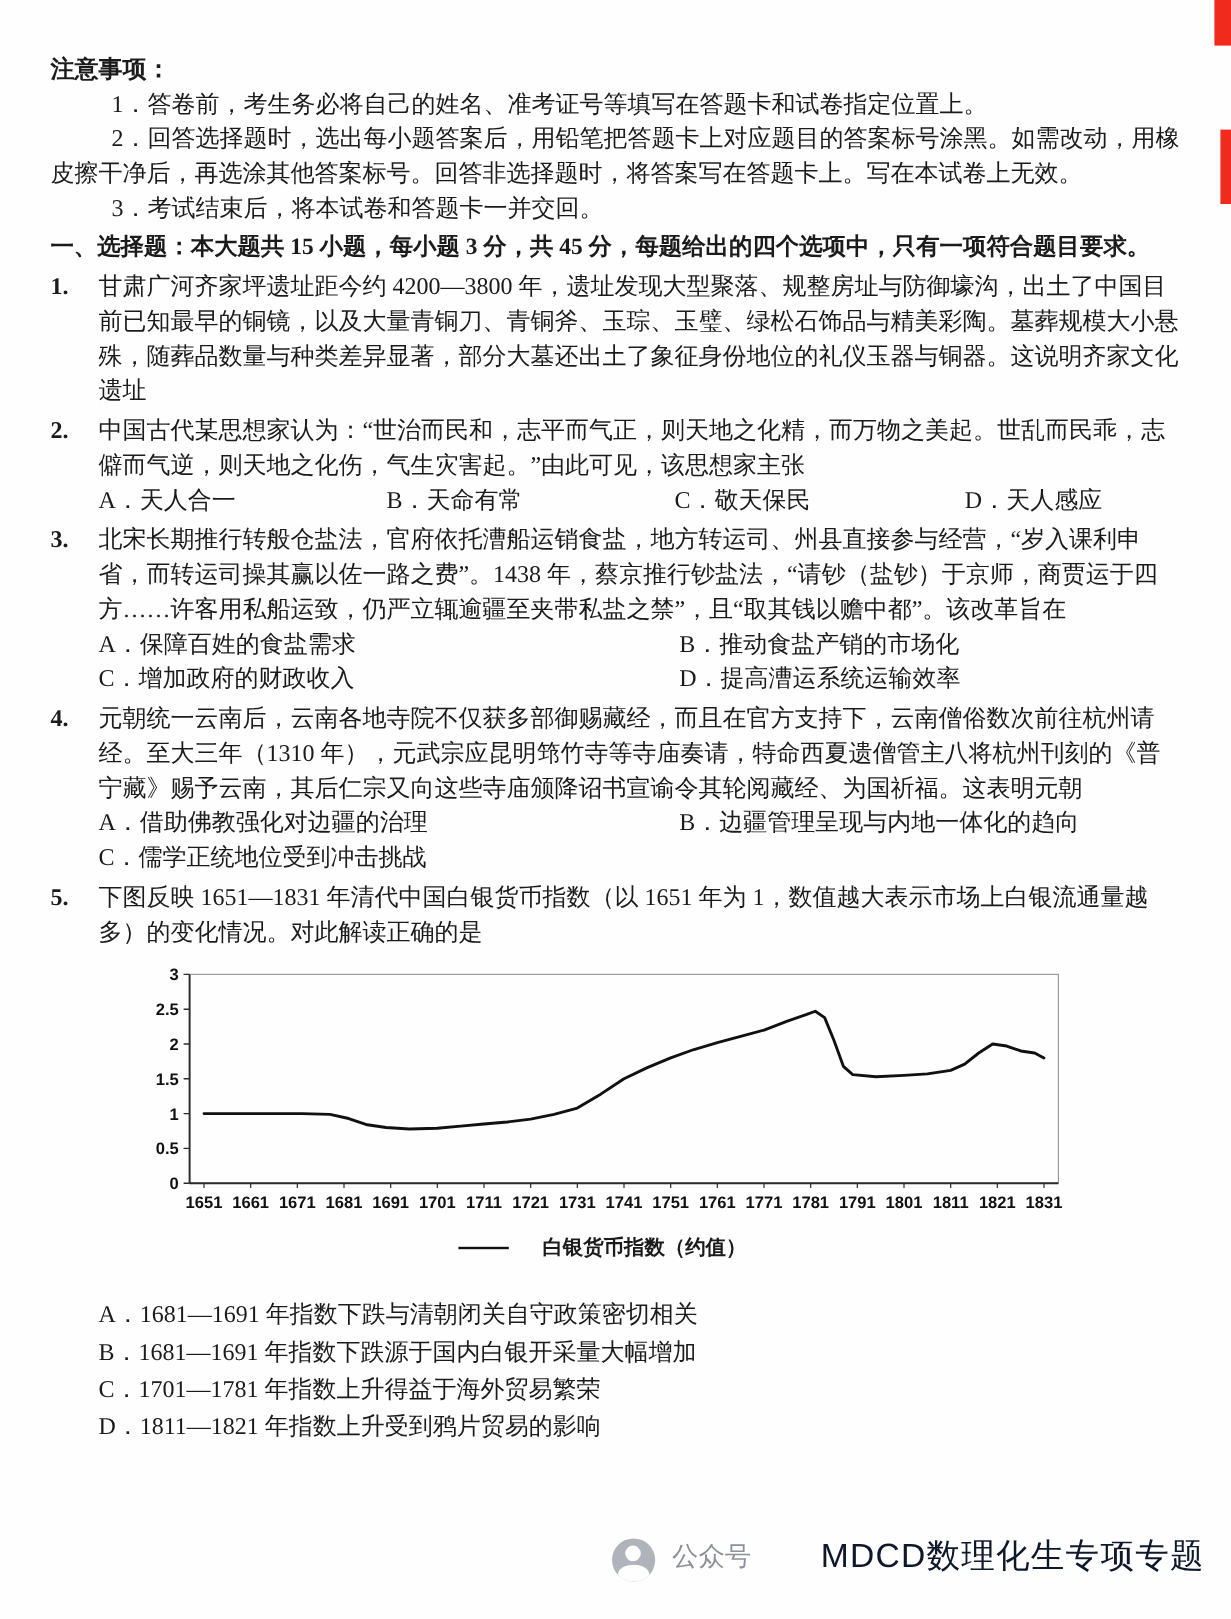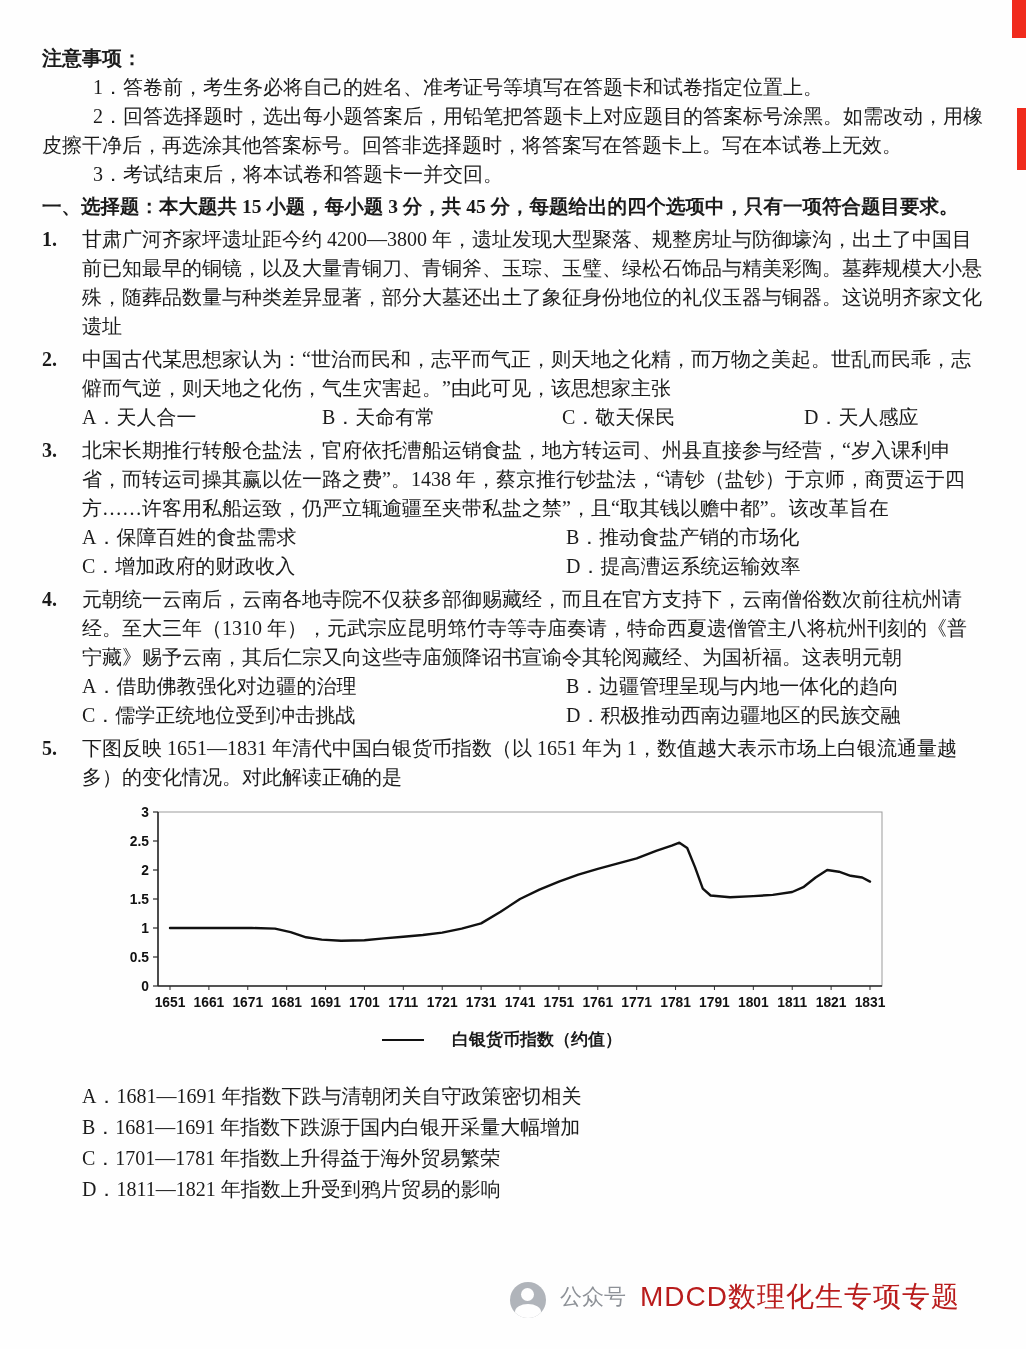--- a/index.html
+++ b/index.html
@@ -44,21 +44,21 @@
   }
   .legend { display: flex; justify-content: center; align-items: center; gap: 28px; margin-top: 8px; }
   .legend-line { display: inline-block; width: 42px; height: 0; border-top: 2.4px solid #111; }
   .legend-text { font-weight: bold; font-size: 17px; }
 
   .watermark-row { position: absolute; left: 510px; top: 1282px; display: flex; gap: 14px; }
   .wm-icon { position: relative; width: 36px; height: 36px; border-radius: 50%; background: #b0b4ba; overflow: hidden; flex: 0 0 auto; }
   .wm-icon .head { position: absolute; left: 11px; top: 6px; width: 13px; height: 13px; border-radius: 50%; background: #fefefe; }
   .wm-icon .shoulders { position: absolute; left: 5px; top: 22px; width: 26px; height: 16px; border-radius: 50% 50% 0 0; background: #fefefe; }
   .wm-source { color: #8d9197; font-size: 22px; font-family: "Liberation Sans", "DejaVu Sans", sans-serif; }
-  .wm-name { color: #b91c1c; font-size: 28px; letter-spacing: 1px; font-family: "Liberation Sans", "DejaVu Sans", sans-serif; }
+  .wm-name { color: #0f172a; font-size: 28px; letter-spacing: 1px; font-family: "Liberation Sans", "DejaVu Sans", sans-serif; margin-left: 44px; }
   .page-num { position: absolute; left: 0; top: 1314px; width: 100%; text-align: center; font-size: 17.5px; color: #1b1b1b; }
 </style>
 </head>
 <body>
 
 <div class="page">
 
   <div class="red-mark mark1"></div>
   <div class="red-mark mark2"></div>
 
@@ -98,21 +98,20 @@
     </div>
   </div>
 
   <div class="question">
     <span class="qnum">4.</span>
     <div class="stem">元朝统一云南后，云南各地寺院不仅获多部御赐藏经，而且在官方支持下，云南僧俗数次前往杭州请经。至大三年（1310 年），元武宗应昆明筇竹寺等寺庙奏请，特命西夏遗僧管主八将杭州刊刻的《普宁藏》赐予云南，其后仁宗又向这些寺庙颁降诏书宣谕令其轮阅藏经、为国祈福。这表明元朝</div>
     <div class="options cols-2">
       <div class="option">A．借助佛教强化对边疆的治理</div>
       <div class="option">B．边疆管理呈现与内地一体化的趋向</div>
       <div class="option">C．儒学正统地位受到冲击挑战</div>
-      <div class="option">D．积极推动西南边疆地区的民族交融</div>
     </div>
   </div>
 
   <div class="question">
     <span class="qnum">5.</span>
     <div class="stem">下图反映 1651—1831 年清代中国白银货币指数（以 1651 年为 1，数值越大表示市场上白银流通量越多）的变化情况。对此解读正确的是</div>
 
     <div class="chart-wrap">
       <svg id="chart-svg" viewBox="0 0 780 215" width="780" height="215" xmlns="http://www.w3.org/2000/svg">
           <rect x="46" y="10" width="724" height="174" fill="none" stroke="#9b9b9b" stroke-width="1"></rect>

